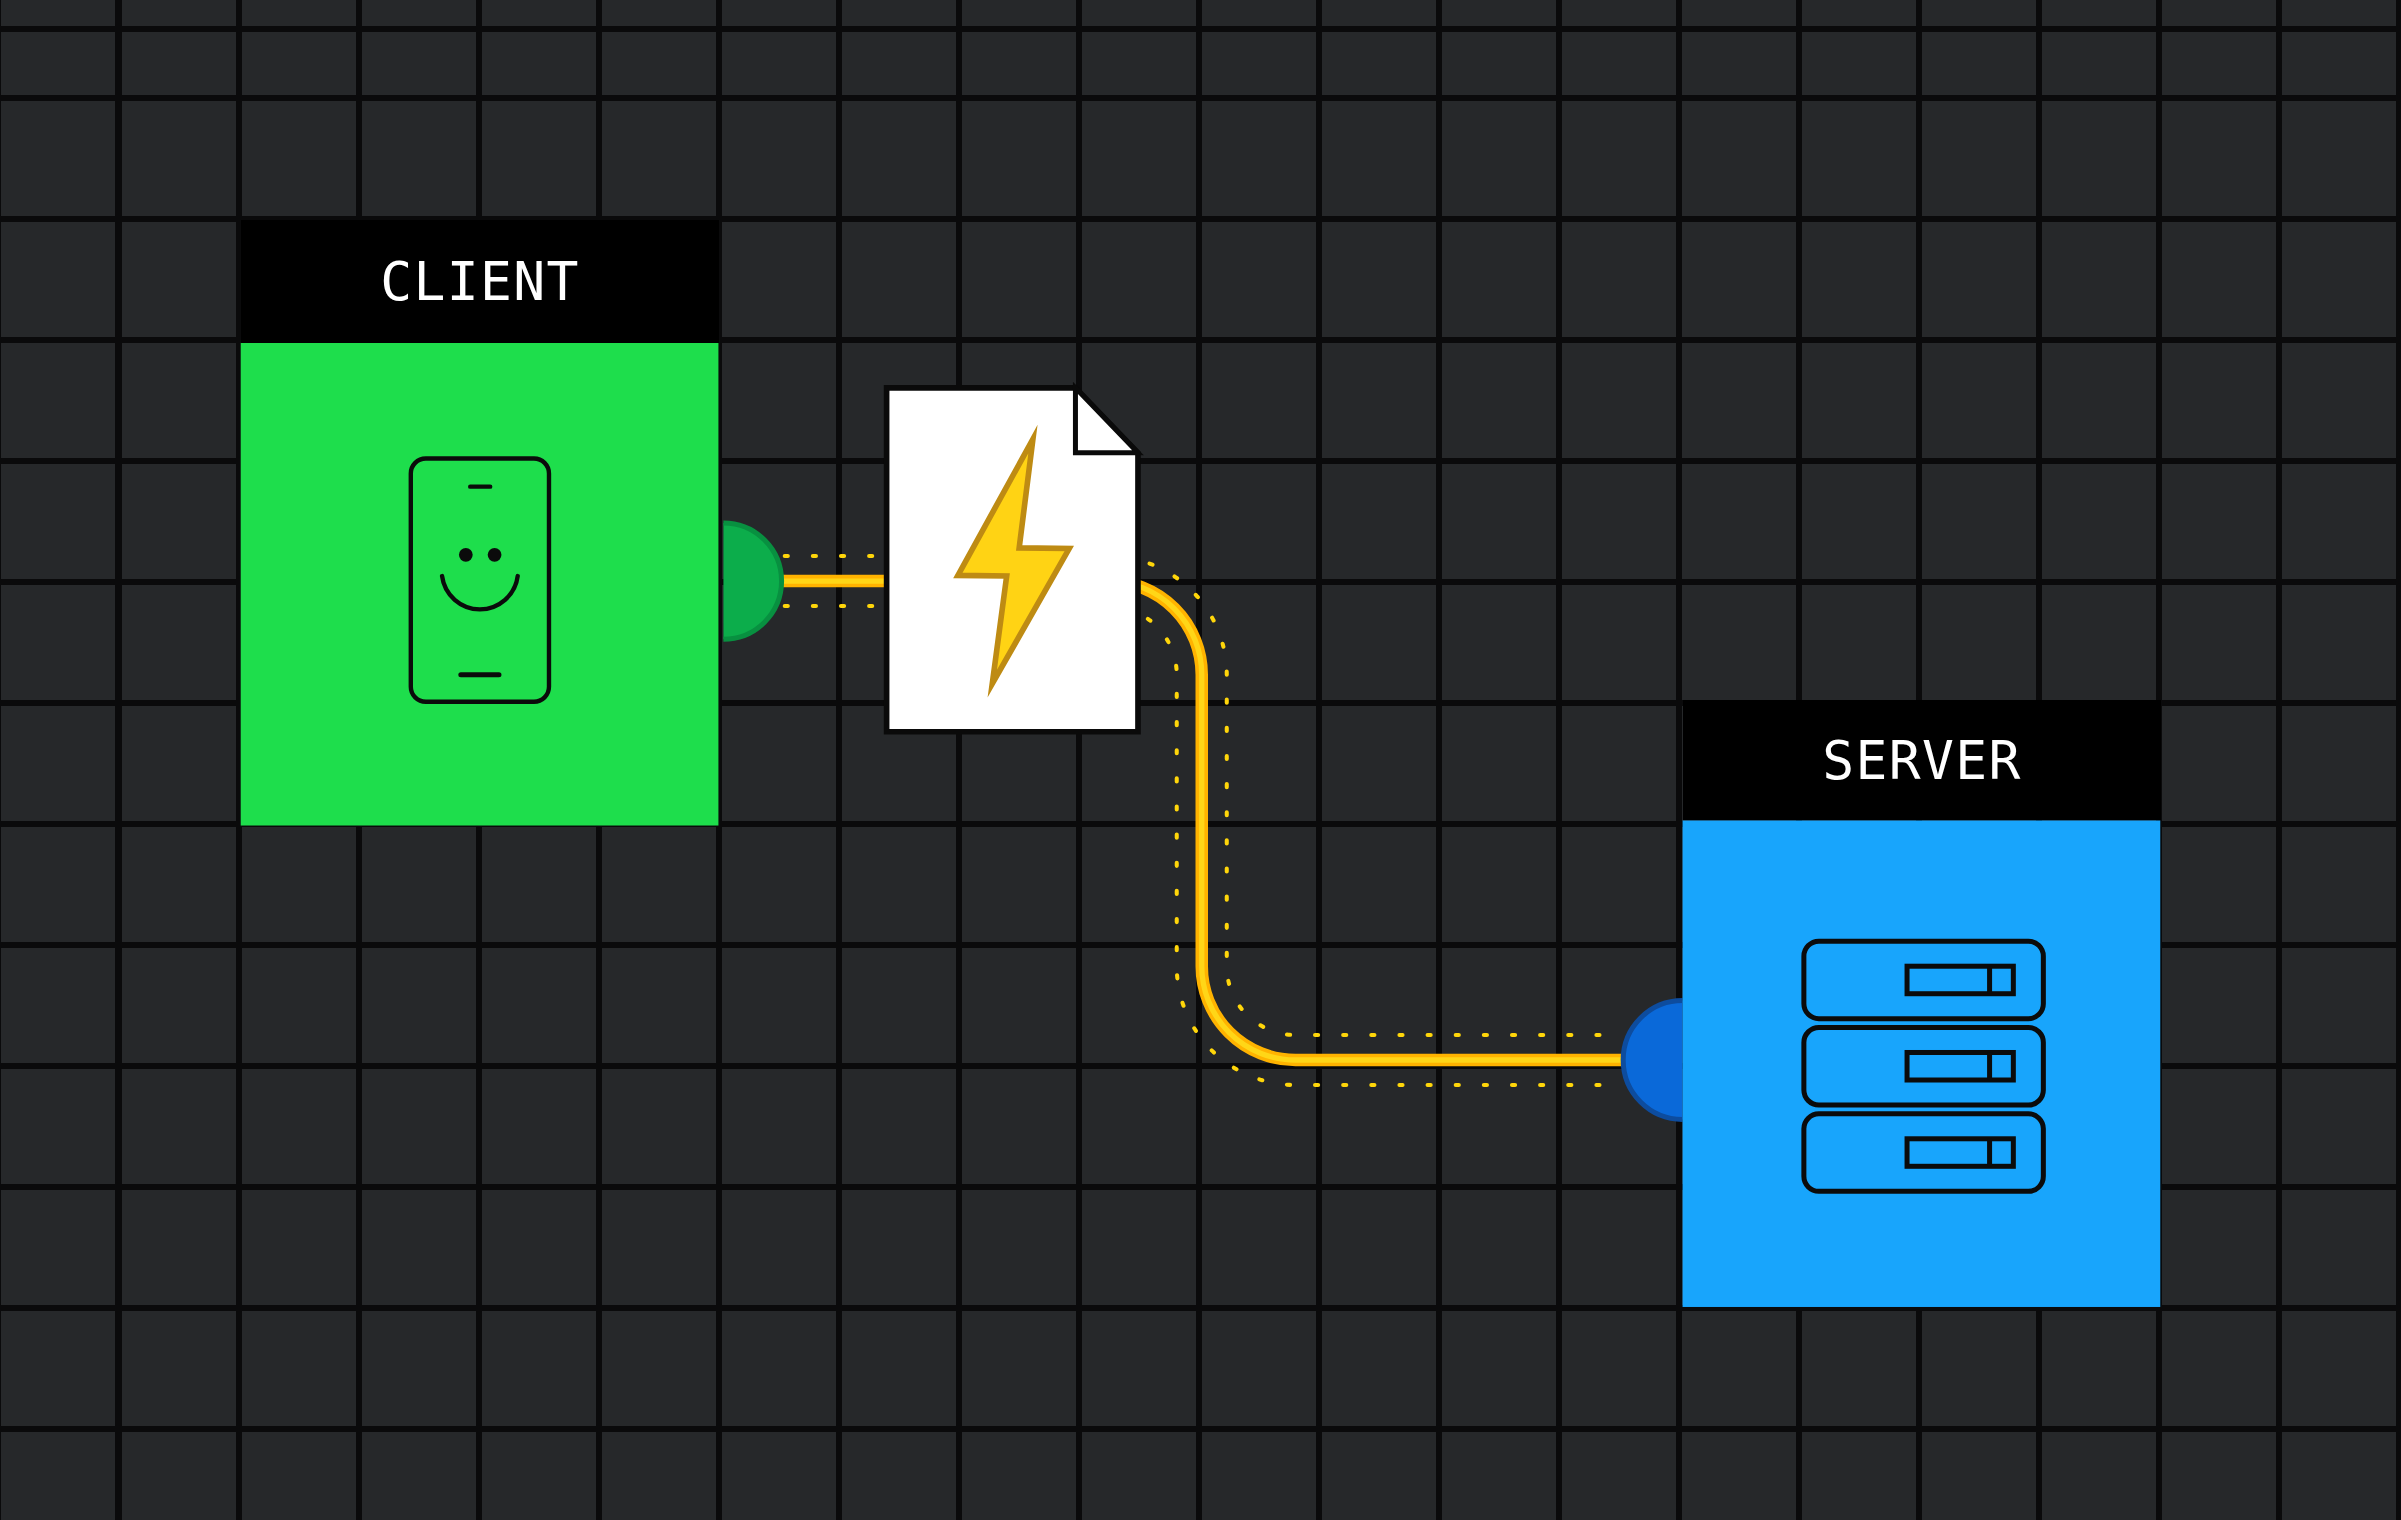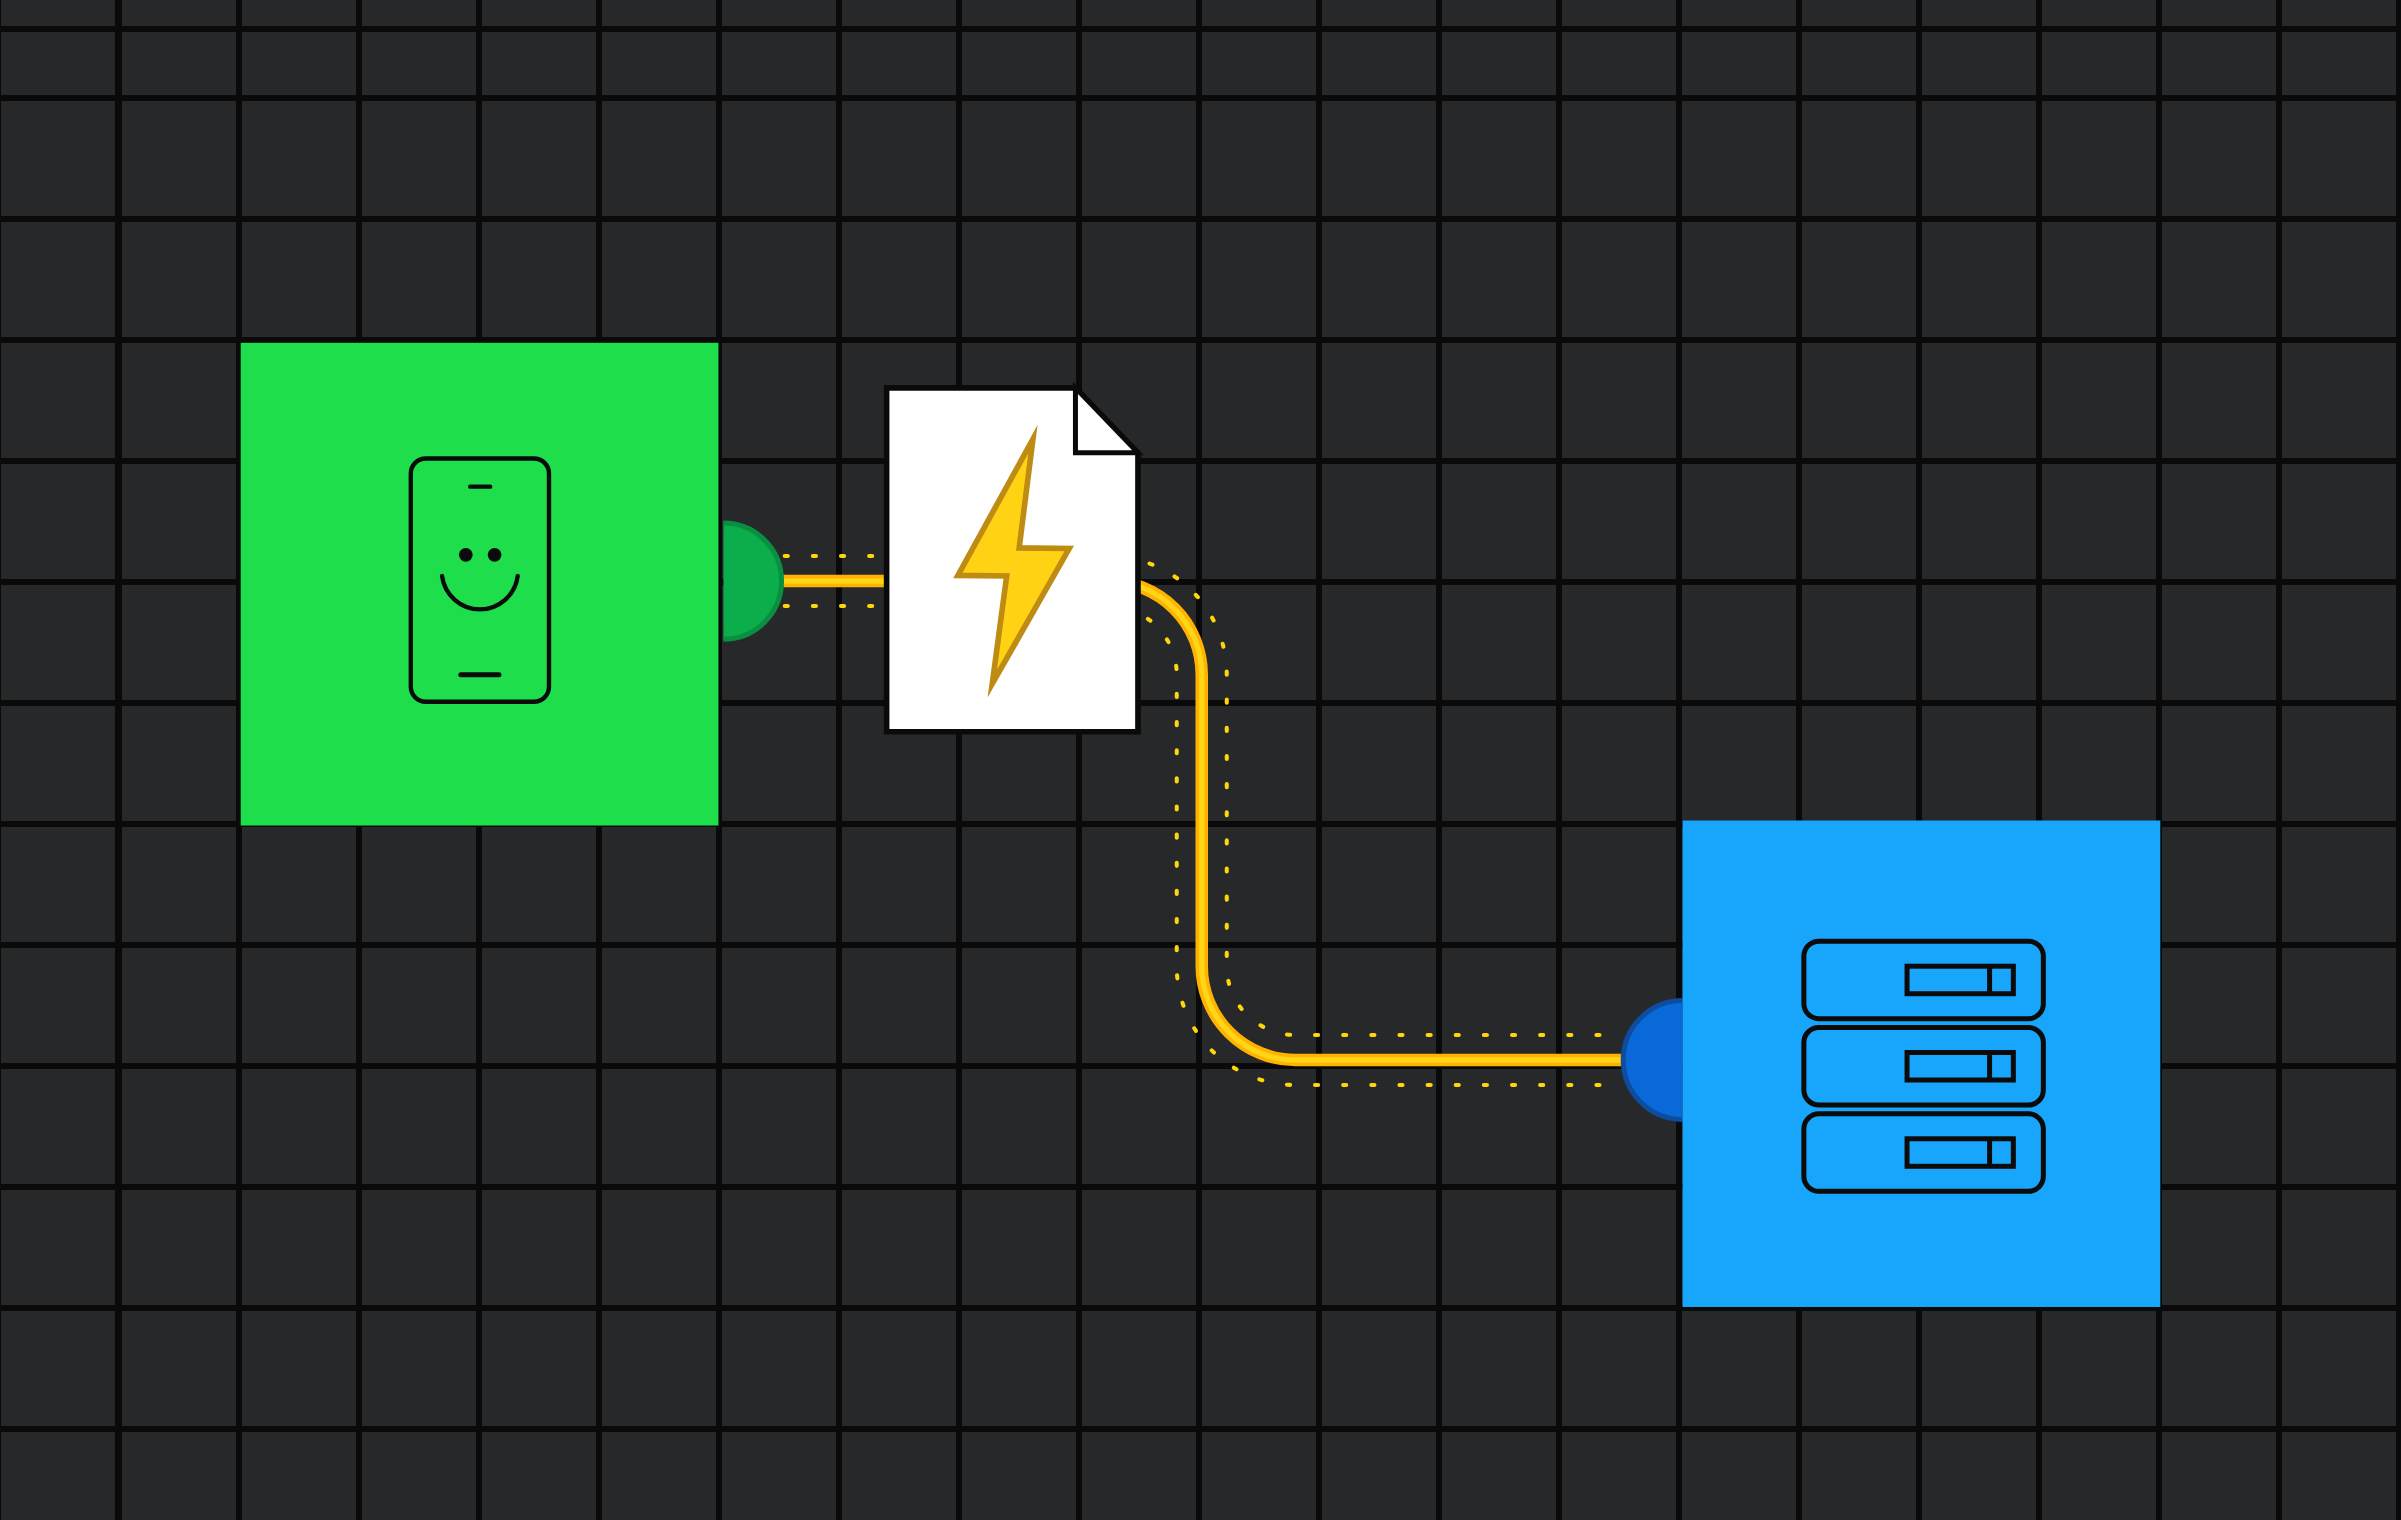--- a/index.html
+++ b/index.html
@@ -82,16 +82,22 @@
       <line x1="3182" y1="1821" x2="3182" y2="1865"></line>
     </g>
 
     <g>
       <polygon points="1418,620 1720,620 1820,724 1820,1170 1418,1170" stroke="#0a0a0a" stroke-width="9" stroke-linejoin="miter" fill="#ffffff"></polygon>
       <polygon points="1720,620 1720,724 1820,724" fill="#ffffff" stroke="#0a0a0a" stroke-width="8" stroke-linejoin="miter"></polygon>
       <polygon points="1652,702 1532,920 1610,921 1587,1093 1710,877 1630,876" stroke="#be8b13" stroke-width="9" stroke-linejoin="miter" stroke-miterlimit="12" fill="#ffd314"></polygon>
     </g>
   </svg>
 
+  <div class="node-label" id="client-label">
+    <span>CLIENT</span>
+  </div>
 
+  <div class="node-label" id="server-label">
+    <span>SERVER</span>
+  </div>
 
 </div>
 
 
 </body></html>

